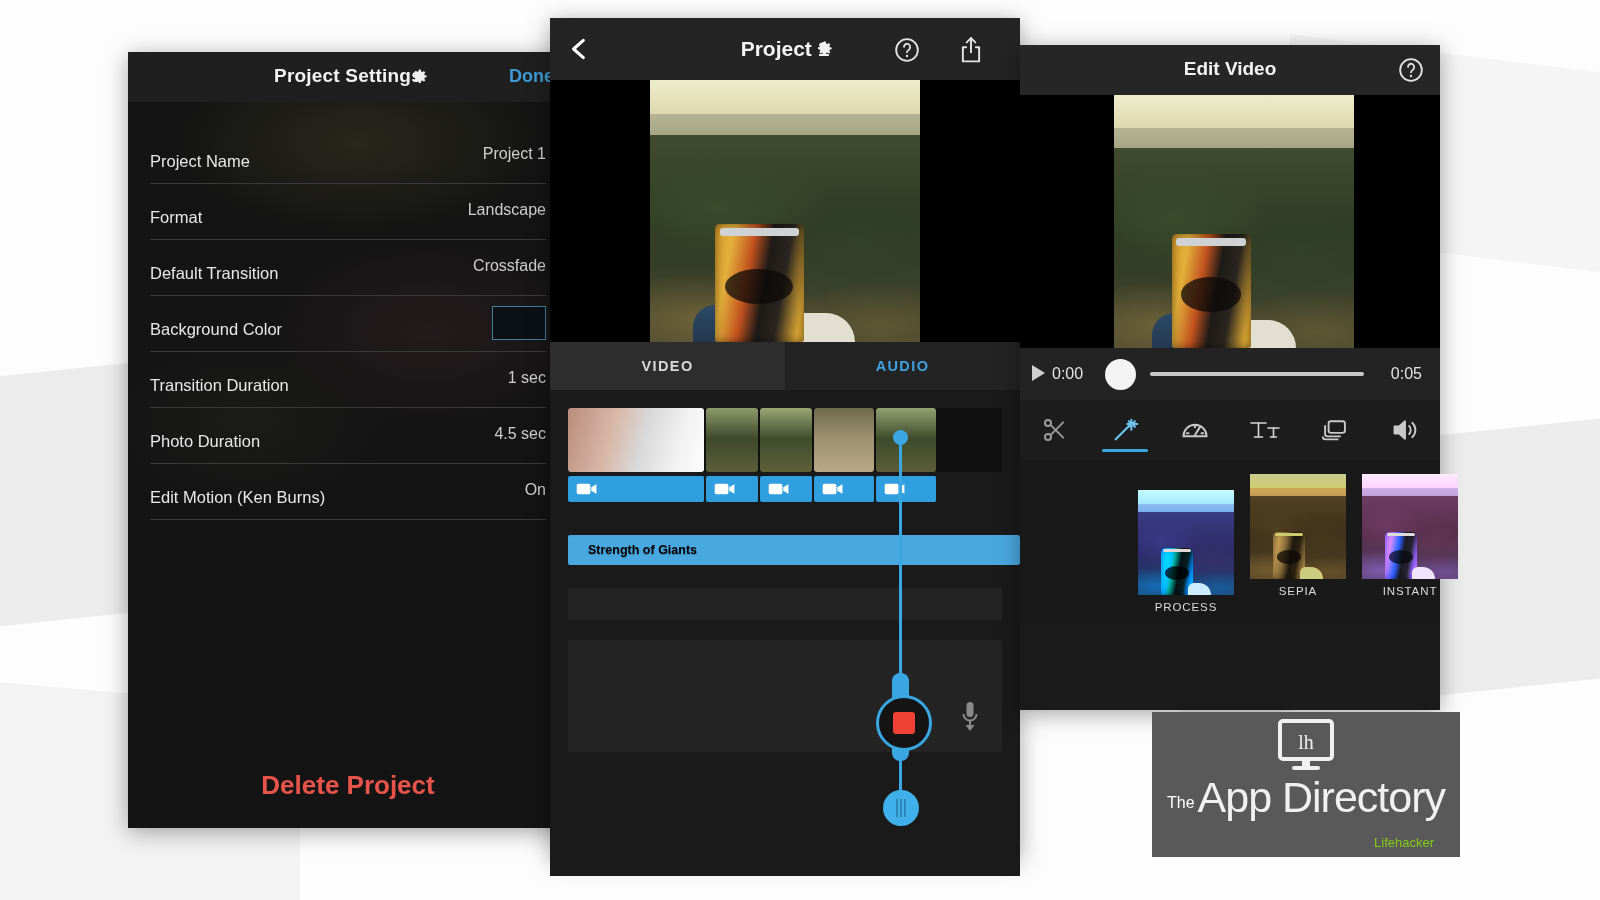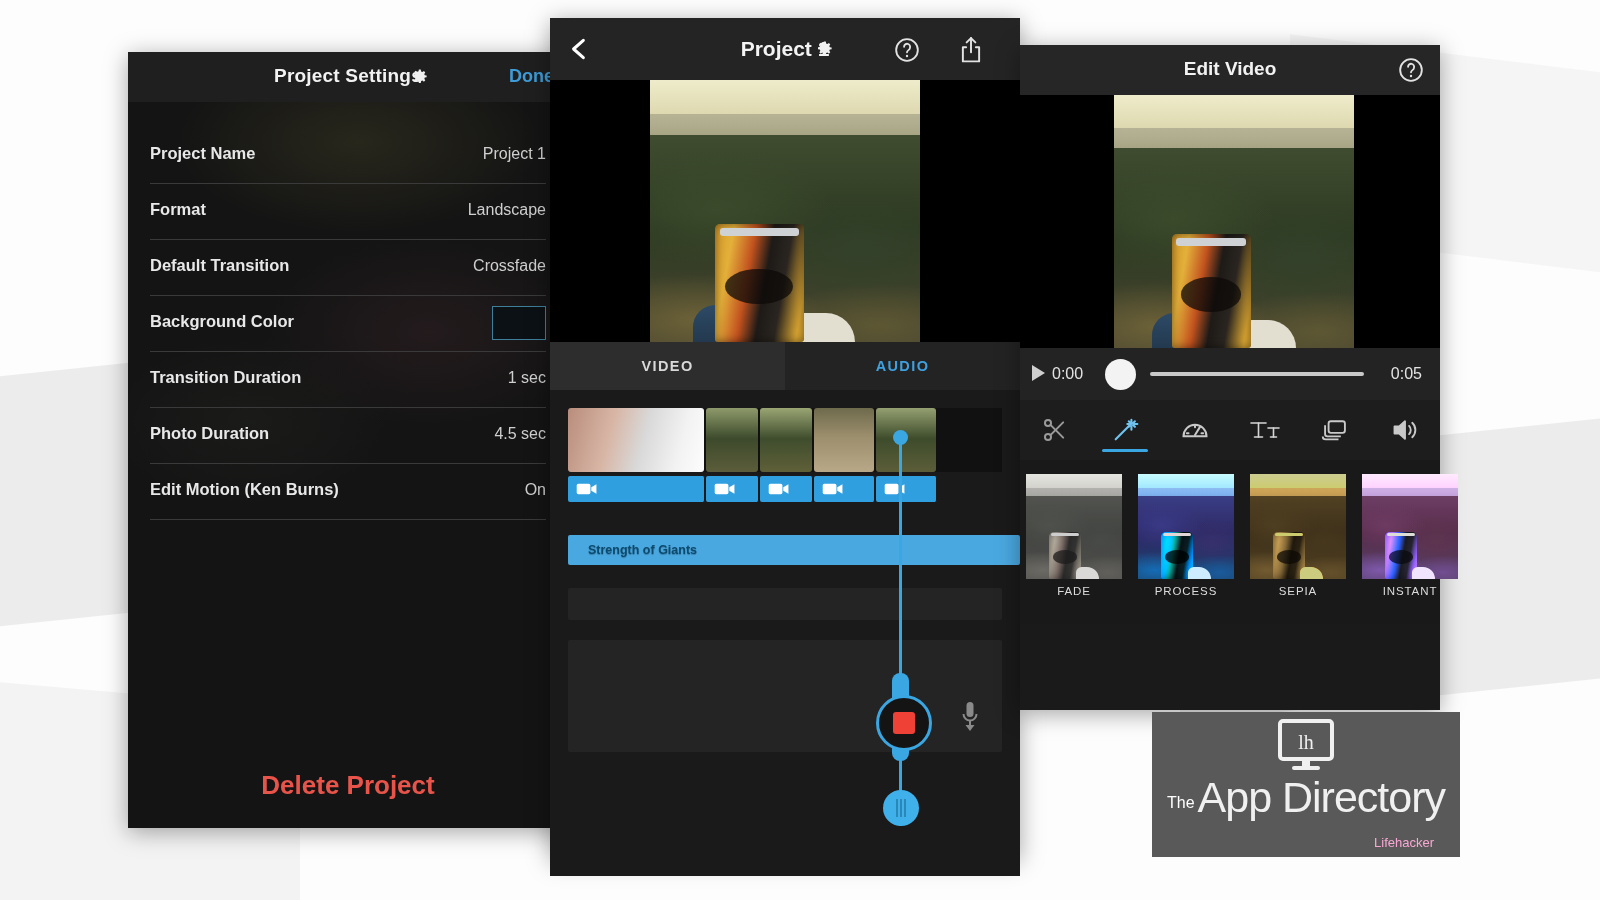--- a/index.html
+++ b/index.html
@@ -34,21 +34,21 @@
     font-size:18px;font-weight:bold;
   }
   #settings-body{position:relative;height:726px;overflow:hidden;
     background:
       radial-gradient(ellipse 260px 130px at 230px 40px, rgba(120,115,60,.20), rgba(0,0,0,0) 70%),
       radial-gradient(ellipse 240px 140px at 300px 230px, rgba(110,60,70,.17), rgba(0,0,0,0) 70%),
       radial-gradient(ellipse 200px 120px at 120px 320px, rgba(70,80,60,.13), rgba(0,0,0,0) 70%),
       #141414;
   }
   .srow{position:relative;height:56px;margin:0 22px;}
-  .srow .lbl{position:absolute;left:0;top:16px;color:#e8e8e8;font-size:16.5px;font-weight:bold;}
+  .srow .lbl{position:absolute;left:0;top:24px;color:#e8e8e8;font-size:16.5px;font-weight:normal;}
   .srow .val{position:absolute;right:0;top:17px;color:#cfcfcf;font-size:16px;}
   .srow .rule{position:absolute;left:0;right:0;bottom:0;height:1px;background:#3a3a3a;}
   .swatch{position:absolute;right:0;top:10px;width:52px;height:32px;
     background:#0c1116;border:1.6px solid #3e7f9c;}
   .srow.first{margin-top:26px;}
   #delete-project{
     position:absolute;left:0;right:0;top:668px;text-align:center;
     color:#e8544a;font-size:26px;font-weight:bold;
   }
 
@@ -100,21 +100,21 @@
   .ptab.active{color:#3fa0df;background:#232323;}
 
   #timeline{position:relative;height:468px;background:#1a1a1a;padding-top:18px;}
   #clip-strip{position:relative;margin:0 18px;height:64px;background:#111;}
   .clip{position:absolute;top:0;height:64px;overflow:hidden;border-radius:3px;}
   .clipbar{position:absolute;height:26px;background:#2f9fe0;border-right:1px solid #1a1a1a;
     border-radius:2px;}
   .camicon{position:absolute;left:8px;top:7px;width:22px;height:12px;}
   #audio-track{position:absolute;left:18px;right:0;top:145px;height:30px;
     background:#4aa8e0;border-radius:2px;display:flex;align-items:center;}
-  #audio-track-label{color:#0c4a6e;font-size:12.5px;padding-left:20px;font-weight:bold;
+  #audio-track-label{color:#000000;font-size:12.5px;padding-left:20px;font-weight:bold;
     text-shadow:0 1px 1px rgba(0,0,0,.25);}
   .empty-track{position:absolute;left:18px;right:18px;height:32px;background:#242424;border-radius:2px;}
   #et1{top:198px;}
   #et2{top:250px;height:112px;}
   #playhead{position:absolute;left:349px;top:46px;width:3px;height:390px;background:#3aa6e2;}
   #playhead-dot{position:absolute;left:343px;top:40px;width:15px;height:15px;border-radius:50%;
     background:#3aa6e2;}
   #rec-handle-top{position:absolute;left:342px;top:283px;width:17px;height:88px;border-radius:8px;
     background:#3aa6e2;}
   #record-button{position:absolute;left:326px;top:305px;width:50px;height:50px;border-radius:50%;
@@ -161,21 +161,21 @@
   .fx-sepia{filter:sepia(1) saturate(2.1) brightness(.8);}
   .fx-instant{filter:hue-rotate(215deg) saturate(1.6) brightness(1.05);}
 
   
   #watermark{position:absolute;left:1152px;top:712px;width:308px;height:145px;
     background:#595959;display:flex;flex-direction:column;align-items:center;justify-content:center;}
   #wm-logo{width:62px;height:56px;margin-bottom:2px;}
   #wm-main{display:flex;align-items:flex-end;color:#f0f0f0;}
   #wm-the{font-size:16px;padding-bottom:6px;padding-right:3px;color:#ffffff;}
   #wm-appdir{font-size:43px;letter-spacing:-1px;line-height:.95;}
-  #wm-sub{align-self:flex-end;margin-right:26px;color:#f9a8d4;font-size:13px;margin-top:17px;}
+  #wm-sub{align-self:flex-end;margin-right:26px;color:#84cc16;font-size:13px;margin-top:17px;}
 </style>
 </head>
 <body>
 
 <div id="bg">
   <div class="band b1"></div>
   <div class="band b2"></div>
   <div class="band b3"></div>
   <div class="band b4"></div>
 </div>
@@ -414,35 +414,22 @@
     <div class="tool">
       <svg width="30" height="28" viewBox="0 0 24 24" fill="none" stroke="#c9c9c9" stroke-width="1.6" stroke-linejoin="round">
         <polygon points="3,9 7,9 12,4.5 12,19.5 7,15 3,15" fill="#c9c9c9" stroke="#c9c9c9"></polygon>
         <path d="M15.5 8.5a5 5 0 010 7" stroke-linecap="round"></path>
         <path d="M18.2 5.8a8.5 8.5 0 010 12.4" stroke-linecap="round"></path>
       </svg>
     </div>
   </div>
 
   <div id="filters-row">
-    <div class="filter" style="left:6px;">
-      <div class="fthumb fx-fade">
-        <div class="photo" style="left:0;top:0;width:96px;height:105px;">
-          <div class="sky"></div>
-          <div class="city"></div>
-          <div class="hills"></div>
-          <div class="bush"></div>
-          <div class="can" style="left:24%;top:55%;width:33%;height:45%;"></div>
-          <div class="sleeve" style="left:52%;width:24%;height:11%;"></div>
-        </div>
-      </div>
-      <div class="flabel">FADE</div>
-    </div>
-
-    <div class="filter" style="left:118px;">
+
+    <div class="filter" style="left:118px;margin-top:16px;">
       <div class="fthumb fx-process">
         <div class="photo" style="left:0;top:0;width:96px;height:105px;">
           <div class="sky"></div>
           <div class="city"></div>
           <div class="hills"></div>
           <div class="bush"></div>
           <div class="can" style="left:24%;top:55%;width:33%;height:45%;"></div>
           <div class="sleeve" style="left:52%;width:24%;height:11%;"></div>
         </div>
       </div>

